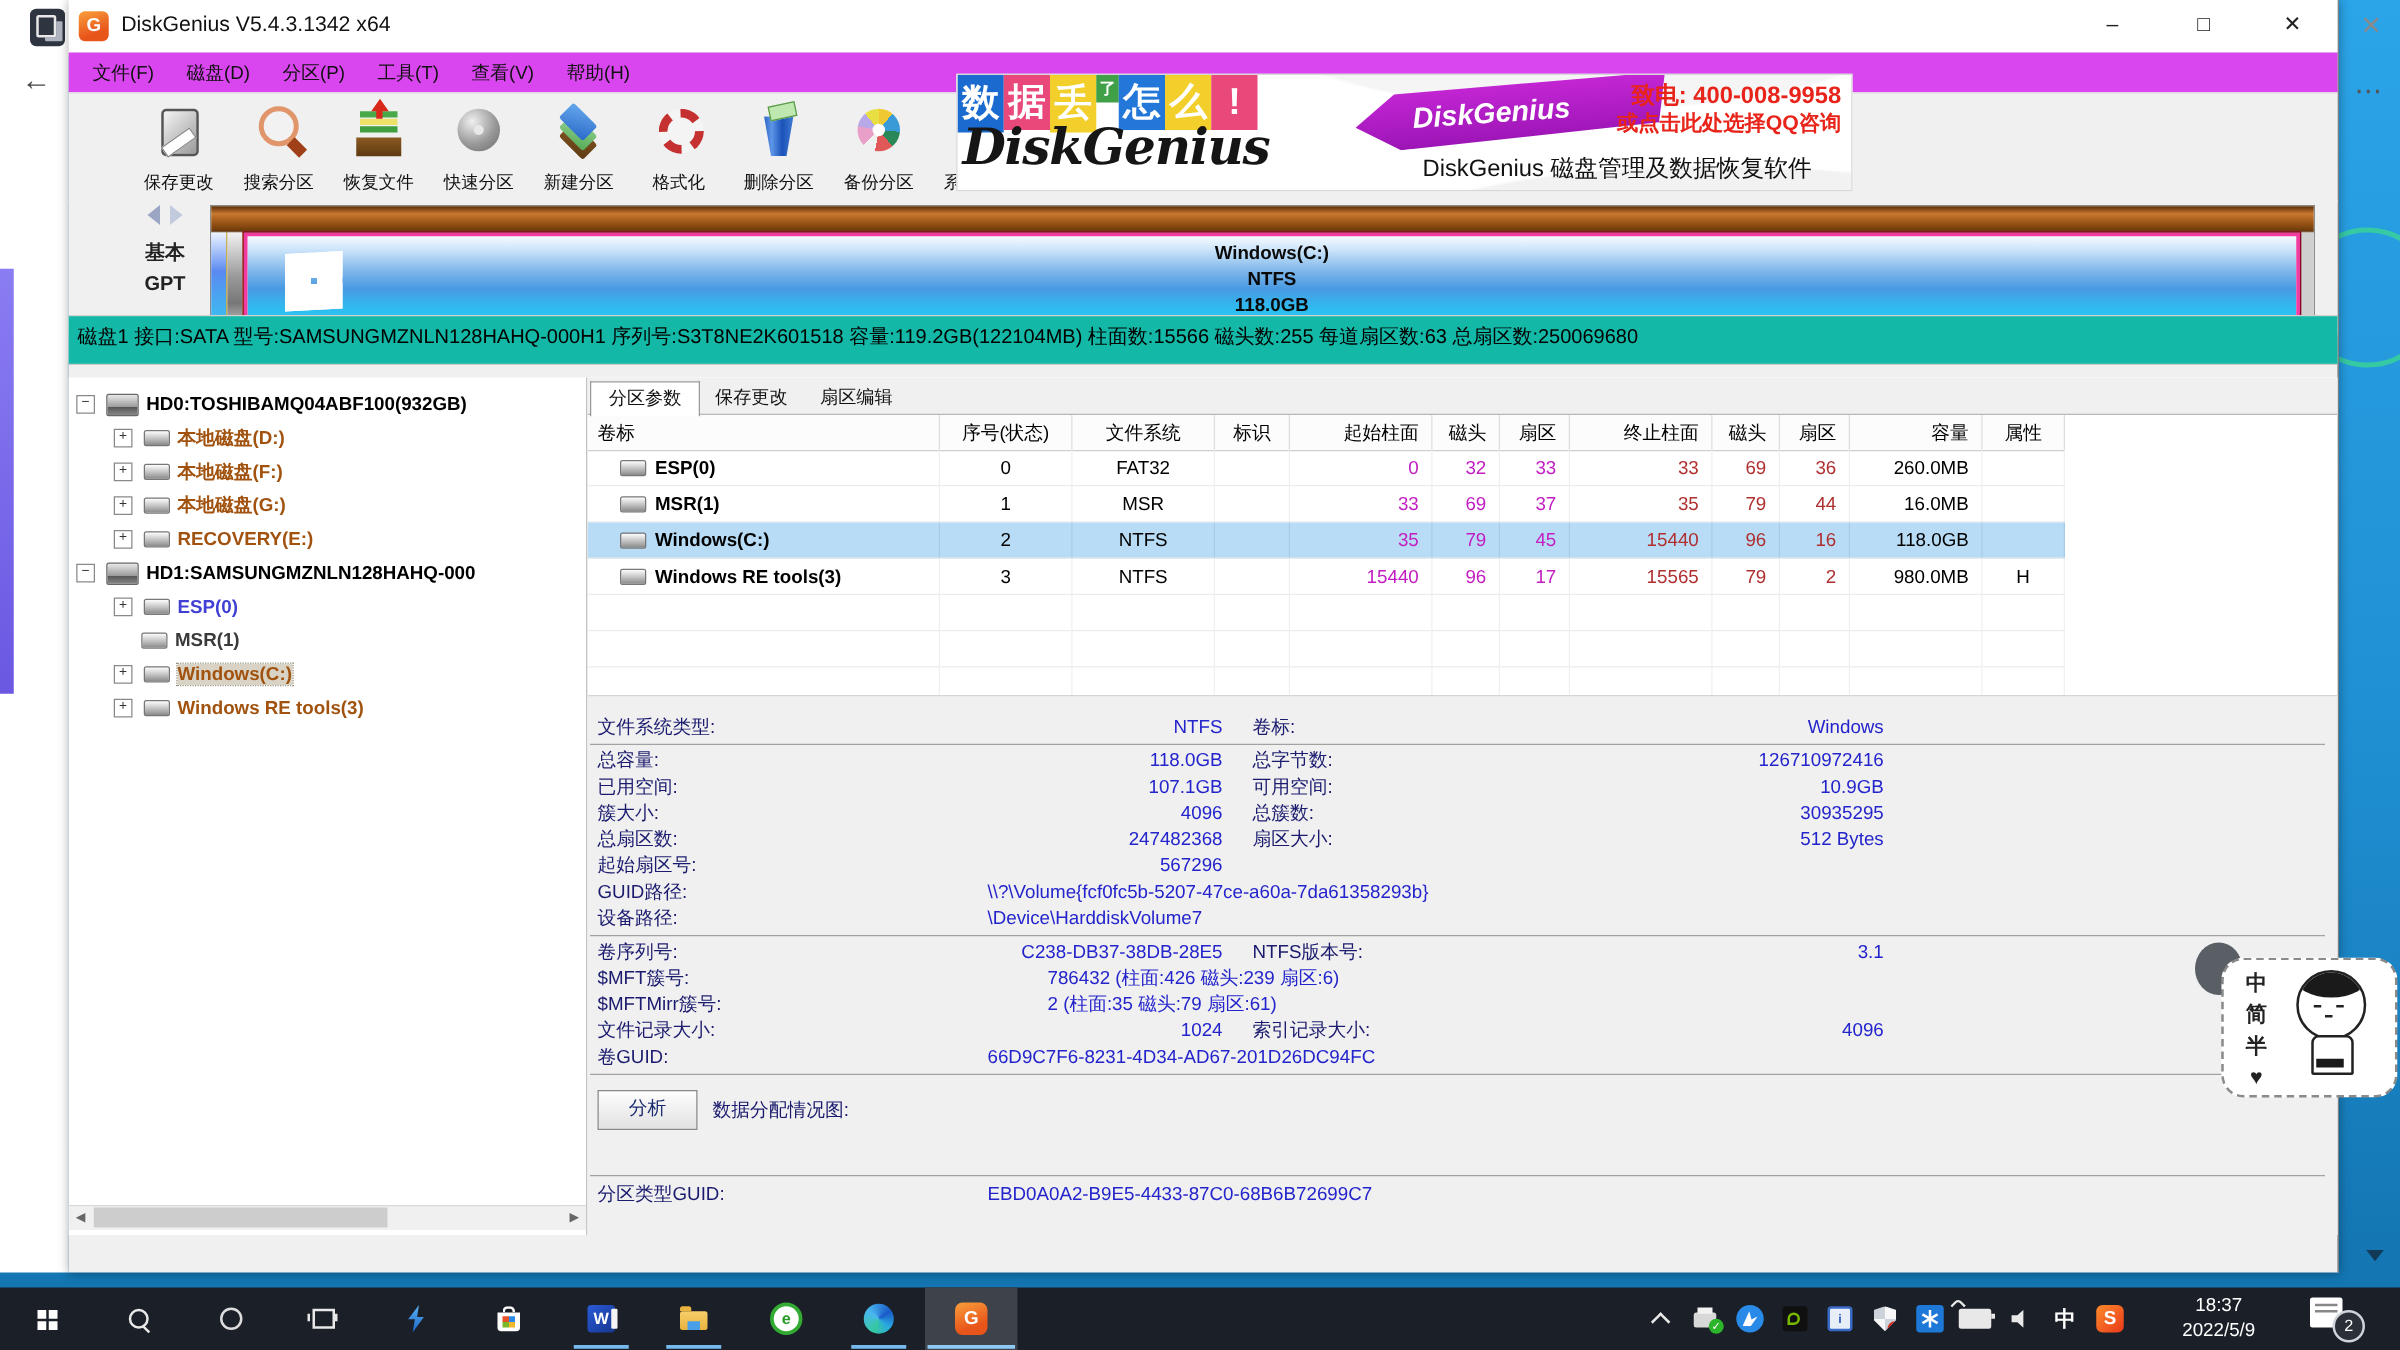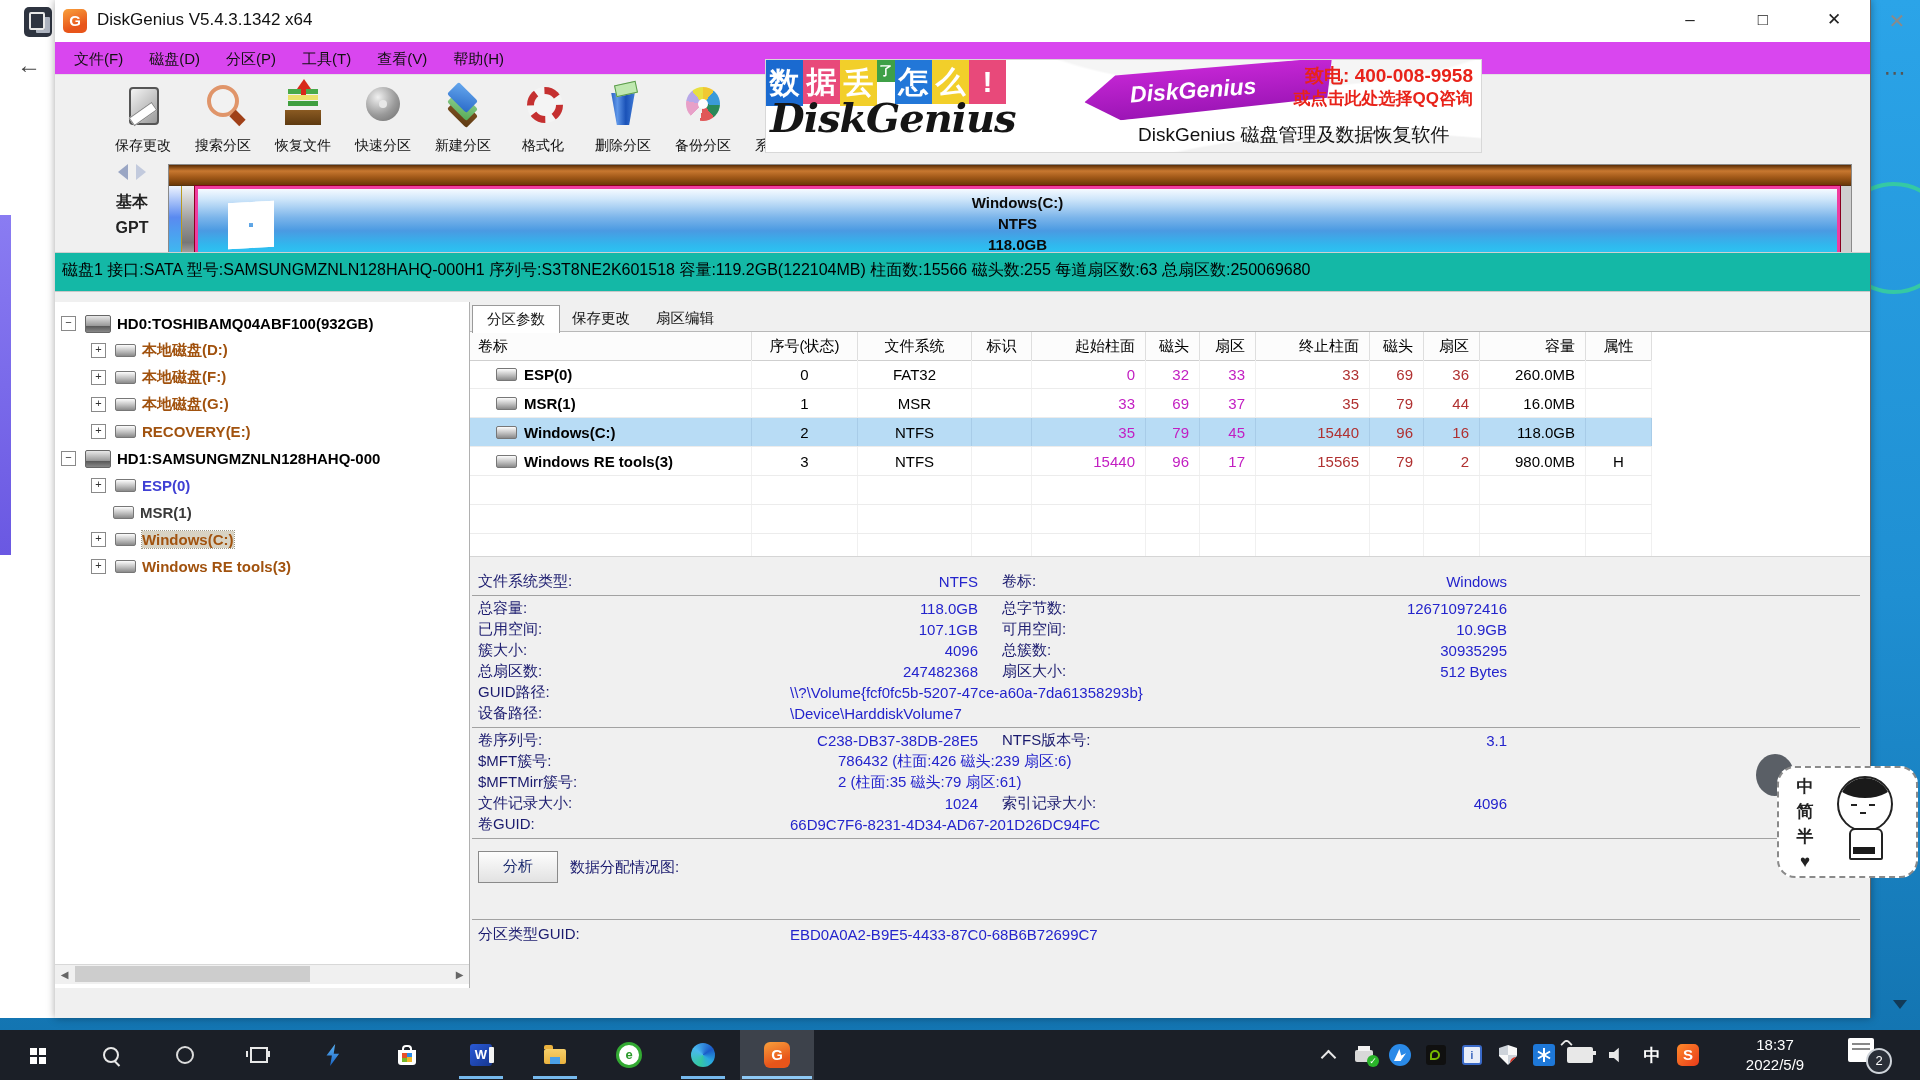--- a/index.html
+++ b/index.html
@@ -588,20 +588,27 @@
               <span class="dl">总簇数:</span>
               <span class="dv">30935295</span>
             </div>
             <div class="drow">
               <span class="dl">总扇区数:</span>
               <span class="dv">247482368</span>
               <span></span>
               <span class="dl">扇区大小:</span>
               <span class="dv">512 Bytes</span>
             </div>
+            <div class="drow">
+              <span class="dl">起始扇区号:</span>
+              <span class="dv">567296</span>
+              <span></span>
+              <span class="dl"></span>
+              <span class="dv"></span>
+            </div>
             <div class="drow wide">
               <span class="dl">GUID路径:</span>
               <span class="dv">\\?\Volume{fcf0fc5b-5207-47ce-a60a-7da61358293b}</span>
             </div>
             <div class="drow wide">
               <span class="dl">设备路径:</span>
               <span class="dv">\Device\HarddiskVolume7</span>
             </div>
             <div class="dsep"></div>
             <div class="drow">

